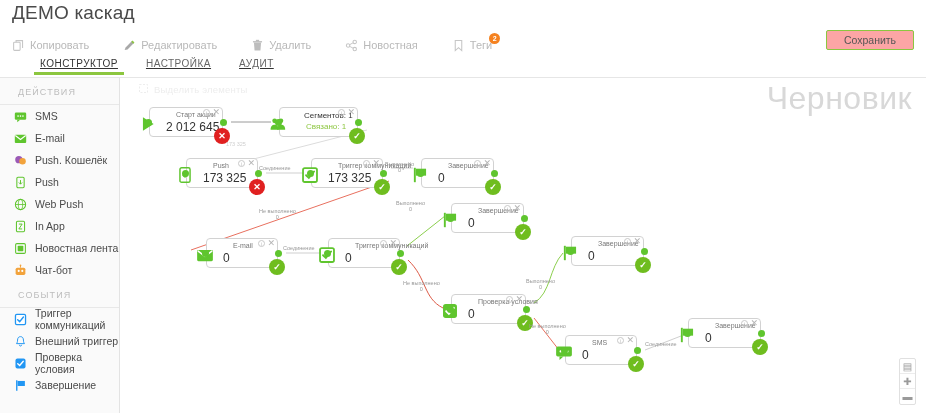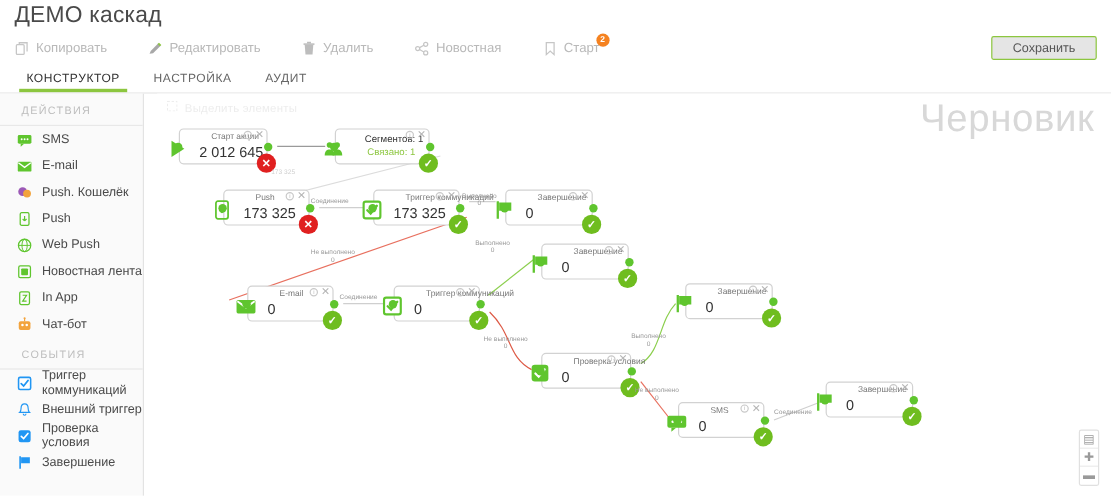--- a/index.html
+++ b/index.html
@@ -13,47 +13,47 @@
   .app { position:relative; width:926px; height:413px; }
 
   
   .page-title {
     position:absolute; left:12px; top:2px;
     font-size:19px; color:#4a4a4a; font-weight:400;
     letter-spacing:.2px;
   }
   .toolbar {
     position:absolute; left:8px; top:29px; height:22px;
-    display:flex; align-items:center; gap:0px;
+    display:flex; align-items:flex-end; gap:0px;
   }
   .tb-item {
     display:flex; align-items:center; gap:6px;
     padding:0 12px 0 4px; margin-right:18px;
     font-size:11px; color:#b9b9b9; cursor:default; position:relative;
     white-space:nowrap;
   }
   .tb-ico { width:12px; height:12px; display:inline-block; position:relative; flex:0 0 auto; }
   .tb-ico svg { display:block; }
   .badge {
     position:absolute; top:-6px; right:4px;
     width:11px; height:11px; border-radius:50%;
     background:#f58220; color:#fff; font-size:7px;
     display:flex; align-items:center; justify-content:center;
     font-weight:700; line-height:1;
   }
   .save-btn {
     position:absolute; right:12px; top:30px;
     width:88px; height:20px; border:1px solid #8cc63f; border-radius:2px;
-    background:#e5e5e5; color:#555; font-size:10.5px;
+    background:#fca5a5; color:#555; font-size:10.5px;
     display:flex; align-items:center; justify-content:center; cursor:pointer;
     font-family:inherit;
   }
   .tabs {
-    position:absolute; left:0; top:56px; height:21px;
-    display:flex; align-items:flex-end; padding-left:8px;
+    position:absolute; left:18px; top:56px; height:21px;
+    display:flex; align-items:center; padding-left:8px;text-decoration:underline;
   }
   .tab {
     font-size:10px; color:#666; letter-spacing:.5px;
     padding:0 14px 6px 14px; cursor:pointer; position:relative;
     font-weight:400;
   }
   .tab.active { color:#333; }
   .tab.active:after {
     content:""; position:absolute; left:8px; right:8px; bottom:0;
     height:3px; background:#8cc63f;
@@ -201,21 +201,21 @@
           </svg>
         </span>
         <span>Новостная</span>
       </div>
       <div class="tb-item">
         <span class="tb-ico">
           <svg class="s-ico" viewBox="0 0 16 16" width="12" height="12">
             <path d="M4 1.8 L12 1.8 L12 14.2 L8 10.6 L4 14.2 Z" fill="none" stroke="#c6c6c6" stroke-width="1.3"></path>
           </svg>
         </span>
-        <span>Старт</span>
+        <span>Теги</span>
         <span class="badge">2</span>
       </div>
     </div>
 
   <button class="save-btn">Сохранить</button>
 
   <div class="tabs" id="tabs">
       <div class="tab active">КОНСТРУКТОР</div>
       <div class="tab">НАСТРОЙКА</div>
       <div class="tab">АУДИТ</div>
@@ -270,34 +270,34 @@
             <circle cx="8" cy="8" r="6.3" fill="none" stroke="#5fc52e" stroke-width="1.3"></circle>
             <ellipse cx="8" cy="8" rx="2.7" ry="6.3" fill="none" stroke="#5fc52e" stroke-width="1"></ellipse>
             <path d="M2 8 H14" stroke="#5fc52e" stroke-width="1"></path>
           </svg>
         </span>
         <span>Web Push</span>
       </div>
       <div class="side-item">
         <span>
           <svg class="s-ico" viewBox="0 0 16 16" width="13" height="13">
+            <rect x="3" y="1.5" width="10" height="13" rx="1.5" fill="none" stroke="#5fc52e" stroke-width="1.3"></rect>
+            <path d="M6 5 L10 5 L6 11 L10 11" stroke="#5fc52e" stroke-width="1.2" fill="none"></path>
+          </svg>
+        </span>
+        <span>In App</span>
+      </div>
+      <div class="side-item">
+        <span>
+          <svg class="s-ico" viewBox="0 0 16 16" width="13" height="13">
             <rect x="2" y="2" width="12" height="12" rx="1.5" fill="none" stroke="#5fc52e" stroke-width="1.3"></rect>
             <rect x="4.5" y="4.5" width="7" height="7" rx="1" fill="#5fc52e"></rect>
           </svg>
         </span>
         <span>Новостная лента</span>
-      </div>
-      <div class="side-item">
-        <span>
-          <svg class="s-ico" viewBox="0 0 16 16" width="13" height="13">
-            <rect x="3" y="1.5" width="10" height="13" rx="1.5" fill="none" stroke="#5fc52e" stroke-width="1.3"></rect>
-            <path d="M6 5 L10 5 L6 11 L10 11" stroke="#5fc52e" stroke-width="1.2" fill="none"></path>
-          </svg>
-        </span>
-        <span>In App</span>
       </div>
       <div class="side-item">
         <span>
           <svg class="s-ico" viewBox="0 0 16 16" width="13" height="13">
             <rect x="2" y="4.5" width="12" height="9" rx="2" fill="#f2a33c"></rect>
             <circle cx="5.8" cy="8.5" r="1.3" fill="#fff"></circle>
             <circle cx="10.2" cy="8.5" r="1.3" fill="#fff"></circle>
             <path d="M8 1.5 L8 4.5" stroke="#f2a33c" stroke-width="1.2"></path>
             <circle cx="8" cy="1.6" r="1.1" fill="#f2a33c"></circle>
           </svg>

